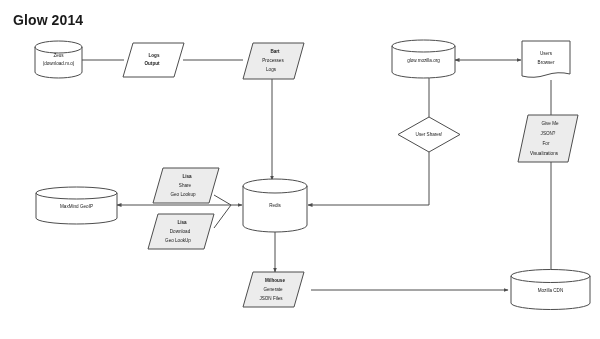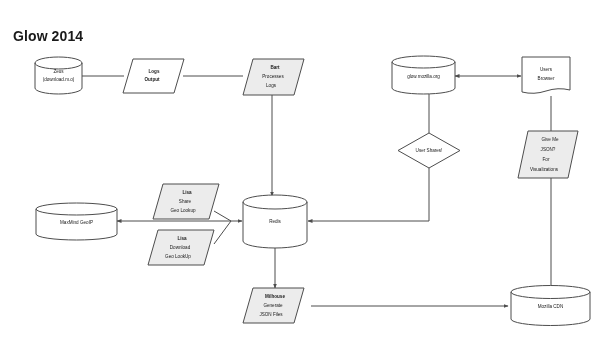--- a/index.html
+++ b/index.html
@@ -10,21 +10,21 @@
   body {
     width: 600px;
     height: 339px;
     font-family: "Liberation Sans", sans-serif;
     overflow: hidden;
     position: relative;
   }
   #canvas {
     position: absolute;
     left: 0;
-    top: 16px;
+    top: 0;
     width: 600px;
     height: 311px;
     background: #ffffff;
   }
   .diagram-title {
     position: absolute;
     left: 13px;
     top: 12px;
     font-size: 14px;
     font-weight: bold;

